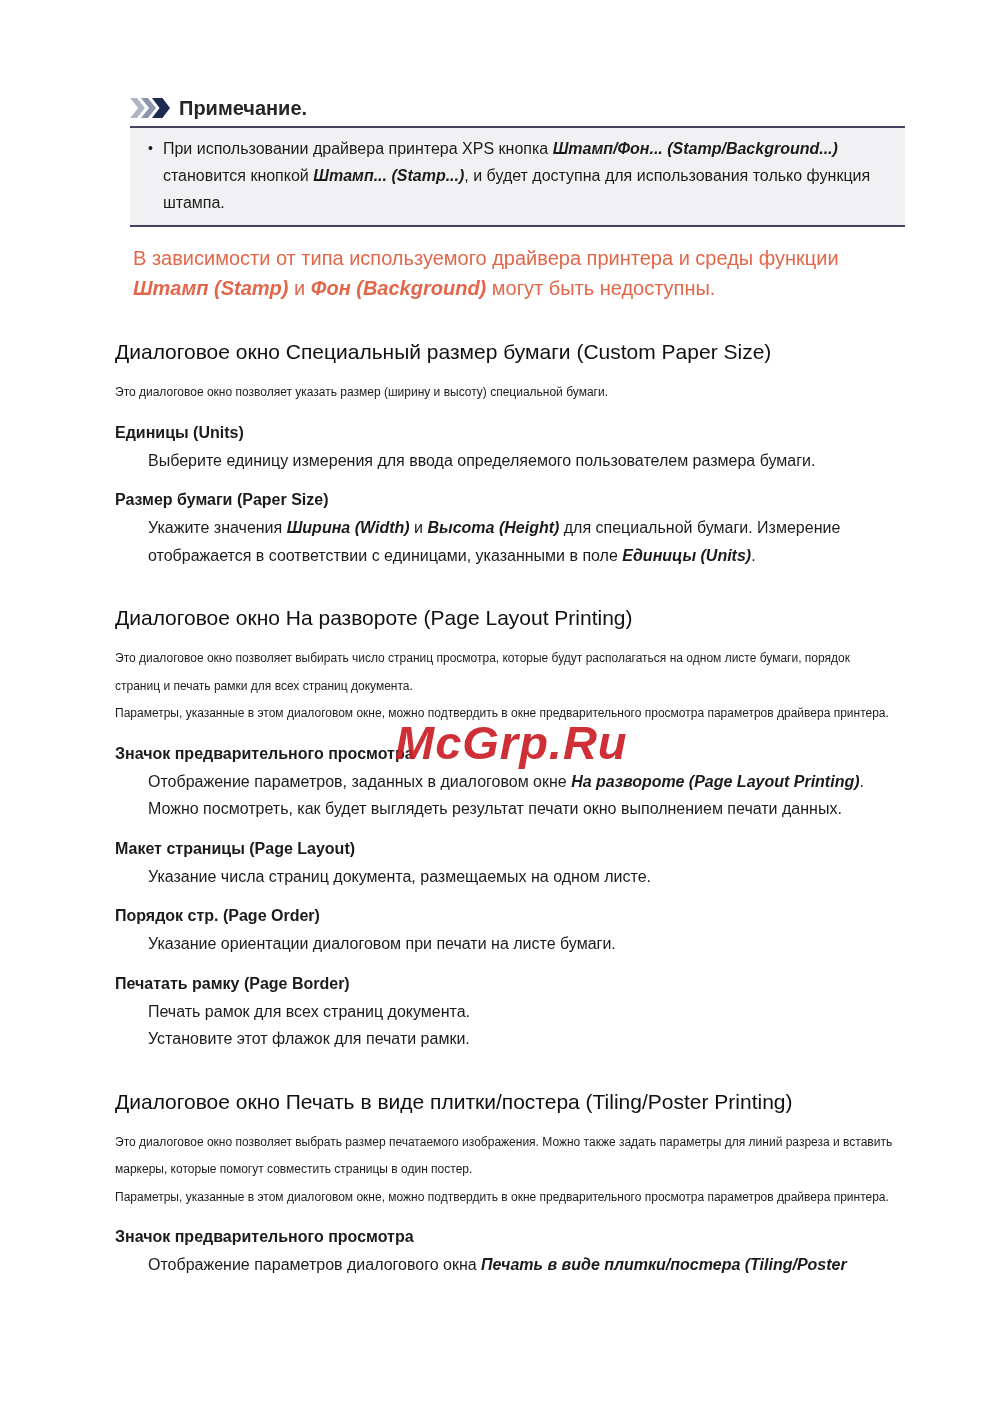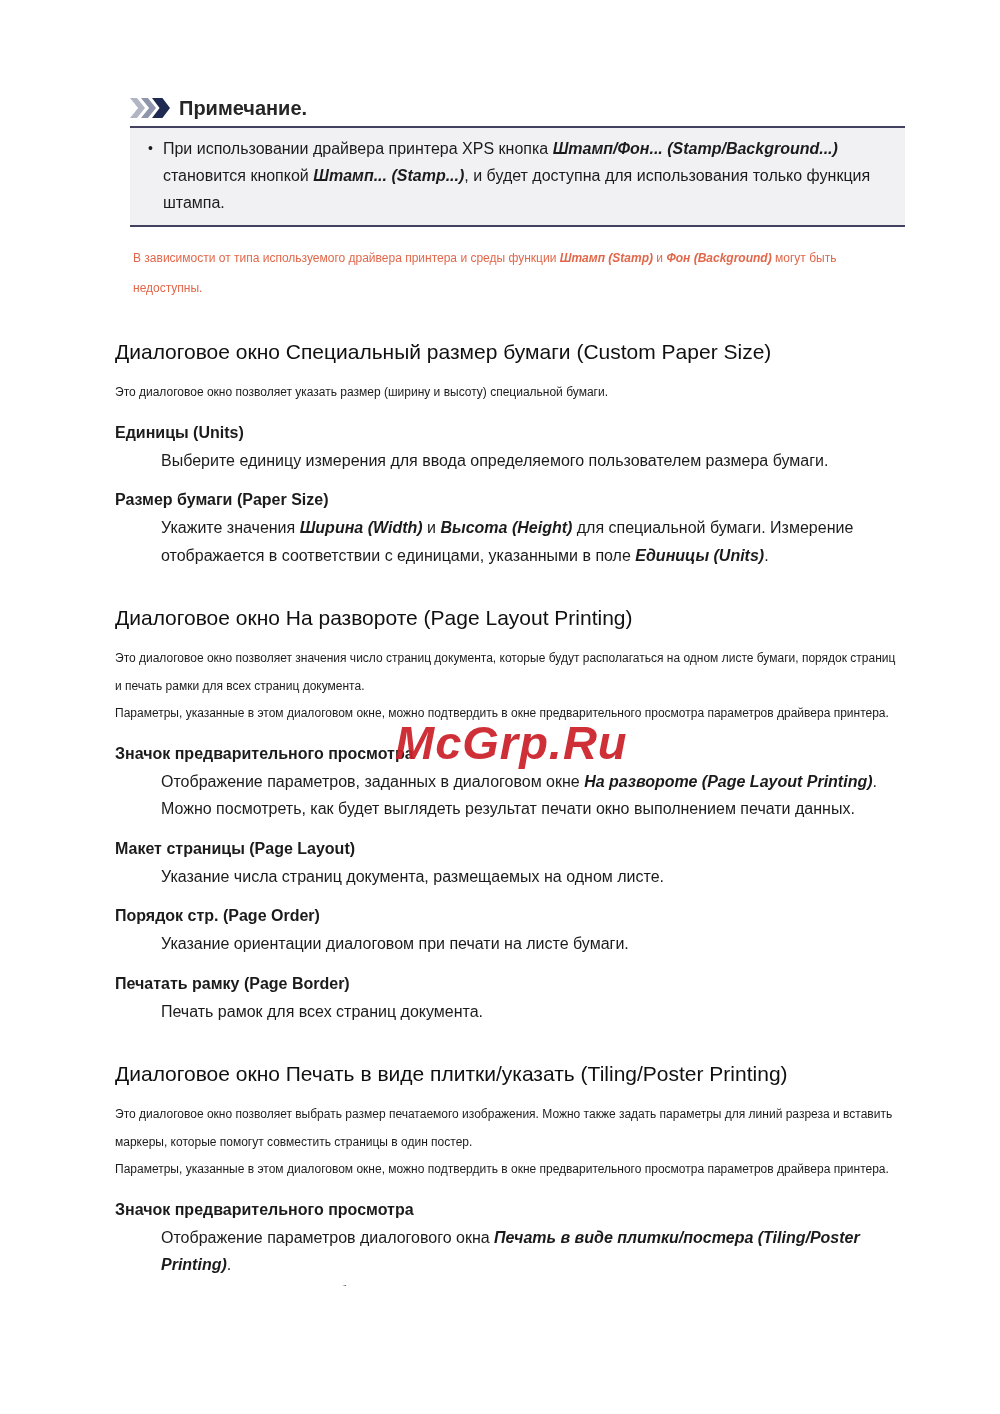--- a/index.html
+++ b/index.html
@@ -34,38 +34,38 @@
     border-bottom: 2px solid #42415f;
     padding: 7px 20px 9px 18px;
   }
   .note-item { display: flex; }
   .bullet { font-size: 14px; padding: 5px 10px 0 0; color:#1b1b1b; }
   .note-text { font-size: 16px; line-height: 27px; max-width: 715px; }
 
   
   .warning {
     margin: 16px 0 0 18px;
-    font-size: 12px;
+    font-size: 20px;
     line-height: 30px;
     color: #e2674a;
     max-width: 760px;
   }
 
   
   .h {
     margin: 36px 0 0 0;
     font-size: 21px;
     line-height: 26px;
     font-weight: normal;
     color: #101010;
   }
   .intro { margin: 14px 8px 0 0; font-size: 12px; line-height: 27.5px; }
   .intro + .intro { margin-top: 0; }
   .dt { position: relative; margin-top: 15px; font-size: 16px; font-weight: bold; line-height: 21px; }
-  .dd { margin: 4px 0 0 46px; font-size: 16px; line-height: 27.5px; }
+  .dd { margin: 4px 0 0 33px; font-size: 16px; line-height: 27.5px; }
   .dd + .dd { margin-top: 0; }
 
   
   .watermark {
     position: absolute;
     left: 280px;
     top: -26px;
     font-size: 47px;
     line-height: 1.1;
     font-weight: bold;
@@ -116,42 +116,43 @@
     <h1 class="h">Диалоговое окно Специальный размер бумаги (Custom Paper Size)</h1>
     <p class="intro">Это диалоговое окно позволяет указать размер (ширину и высоту) специальной бумаги.</p>
     <div class="dt">Единицы (Units)</div>
     <div class="dd"><span>Выберите единицу измерения для ввода определяемого пользователем размера бумаги.</span></div>
     <div class="dt">Размер бумаги (Paper Size)</div>
     <div class="dd"><span>Укажите значения </span><span class="b">Ширина (Width)</span><span> и </span><span class="b">Высота (Height)</span><span> для специальной бумаги. Измерение отображается в соответствии с единицами, указанными в поле </span><span class="b">Единицы (Units)</span><span>.</span></div>
   </section>
 
   <section>
     <h1 class="h">Диалоговое окно На развороте (Page Layout Printing)</h1>
-    <p class="intro">Это диалоговое окно позволяет значения число страниц документа, которые будут располагаться на одном листе бумаги, порядок страниц и печать рамки для всех страниц документа.</p>
+    <p class="intro">Это диалоговое окно позволяет выбирать число страниц просмотра, которые будут располагаться на одном листе бумаги, порядок страниц и печать рамки для всех страниц документа.</p>
     <p class="intro">Параметры, указанные в этом диалоговом окне, можно подтвердить в окне предварительного просмотра параметров драйвера принтера.</p>
 
     <div class="dt">
       <span>Значок предварительного просмотра</span>
       <span class="watermark">McGrp.Ru</span>
     </div>
     <div class="dd"><span>Отображение параметров, заданных в диалоговом окне </span><span class="b">На развороте (Page Layout Printing)</span><span>.</span></div>
     <div class="dd"><span>Можно посмотреть, как будет выглядеть результат печати окно выполнением печати данных.</span></div>
 
     <div class="dt">Макет страницы (Page Layout)</div>
     <div class="dd"><span>Указание числа страниц документа, размещаемых на одном листе.</span></div>
 
     <div class="dt">Порядок стр. (Page Order)</div>
     <div class="dd"><span>Указание ориентации диалоговом при печати на листе бумаги.</span></div>
 
     <div class="dt">Печатать рамку (Page Border)</div>
     <div class="dd"><span>Печать рамок для всех страниц документа.</span></div>
+    <div class="dd"><span>Установите этот флажок для печати рамки.</span></div>
   </section>
 
   <section>
-    <h1 class="h">Диалоговое окно Печать в виде плитки/указать (Tiling/Poster Printing)</h1>
+    <h1 class="h">Диалоговое окно Печать в виде плитки/постера (Tiling/Poster Printing)</h1>
     <p class="intro">Это диалоговое окно позволяет выбрать размер печатаемого изображения. Можно также задать параметры для линий разреза и вставить маркеры, которые помогут совместить страницы в один постер.</p>
     <p class="intro">Параметры, указанные в этом диалоговом окне, можно подтвердить в окне предварительного просмотра параметров драйвера принтера.</p>
 
     <div class="dt">Значок предварительного просмотра</div>
     <div class="dd"><span>Отображение параметров диалогового окна </span><span class="b">Печать в виде плитки/постера (Tiling/Poster Printing)</span><span>.</span></div>
     <div class="dd"><span>Можно посмотреть, как будет выглядеть результат печати.</span></div>
   </section>
 
   <div class="footer">246</div>
 

